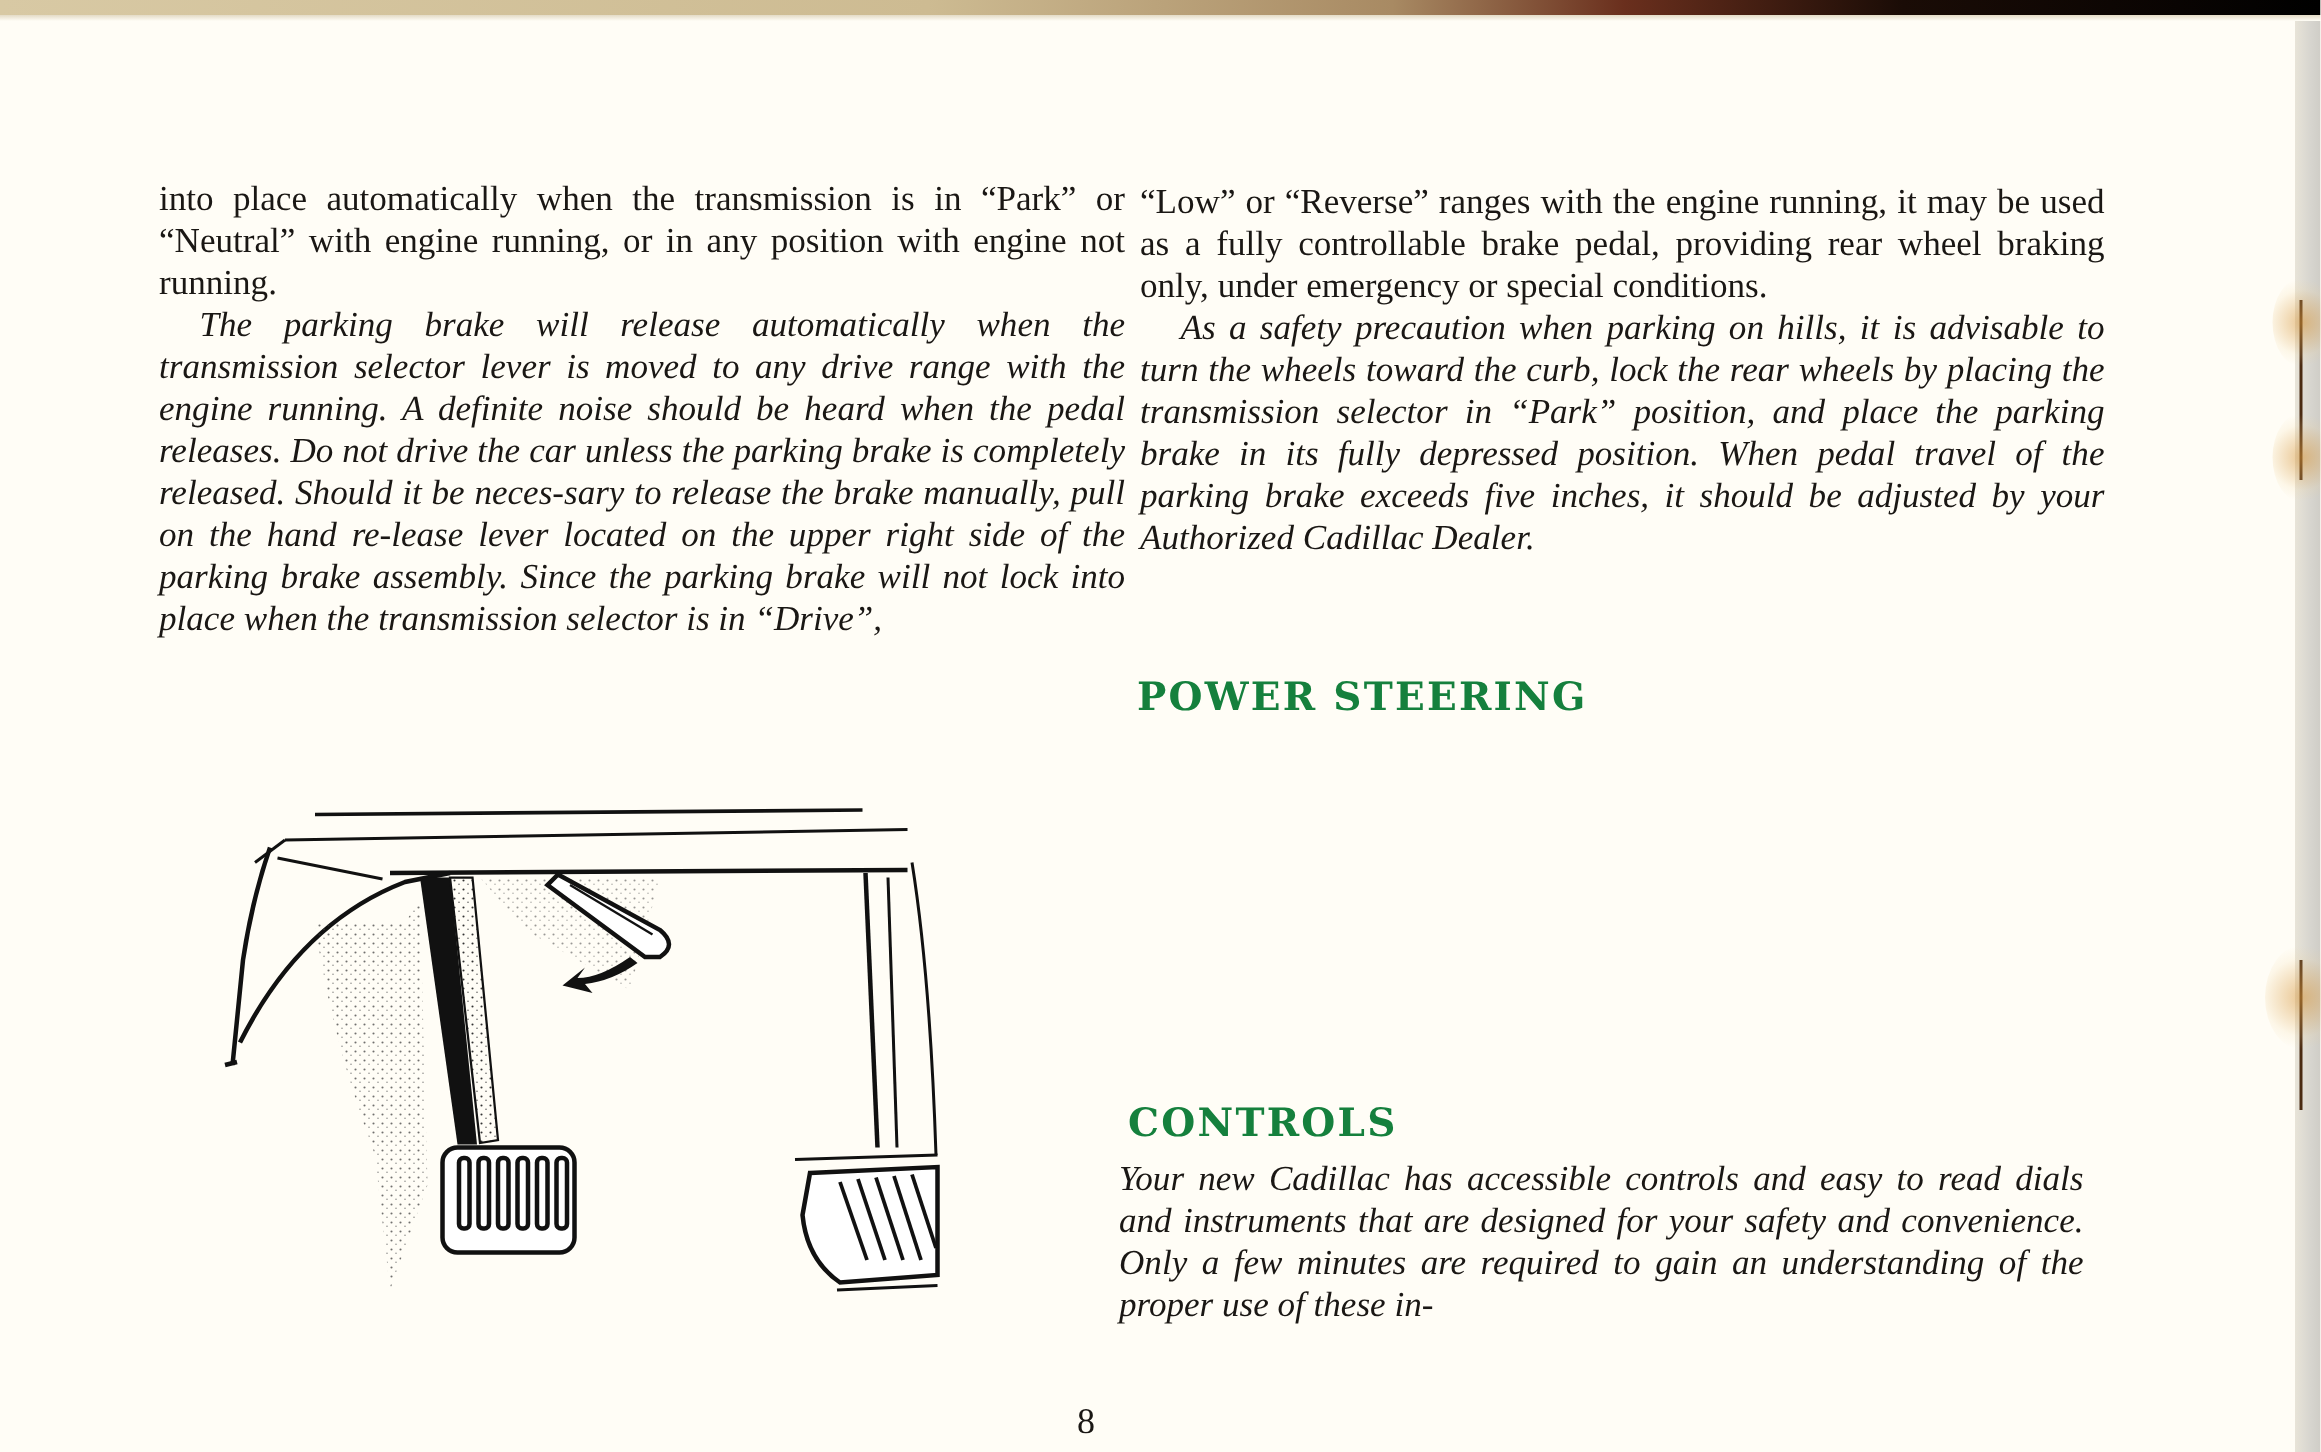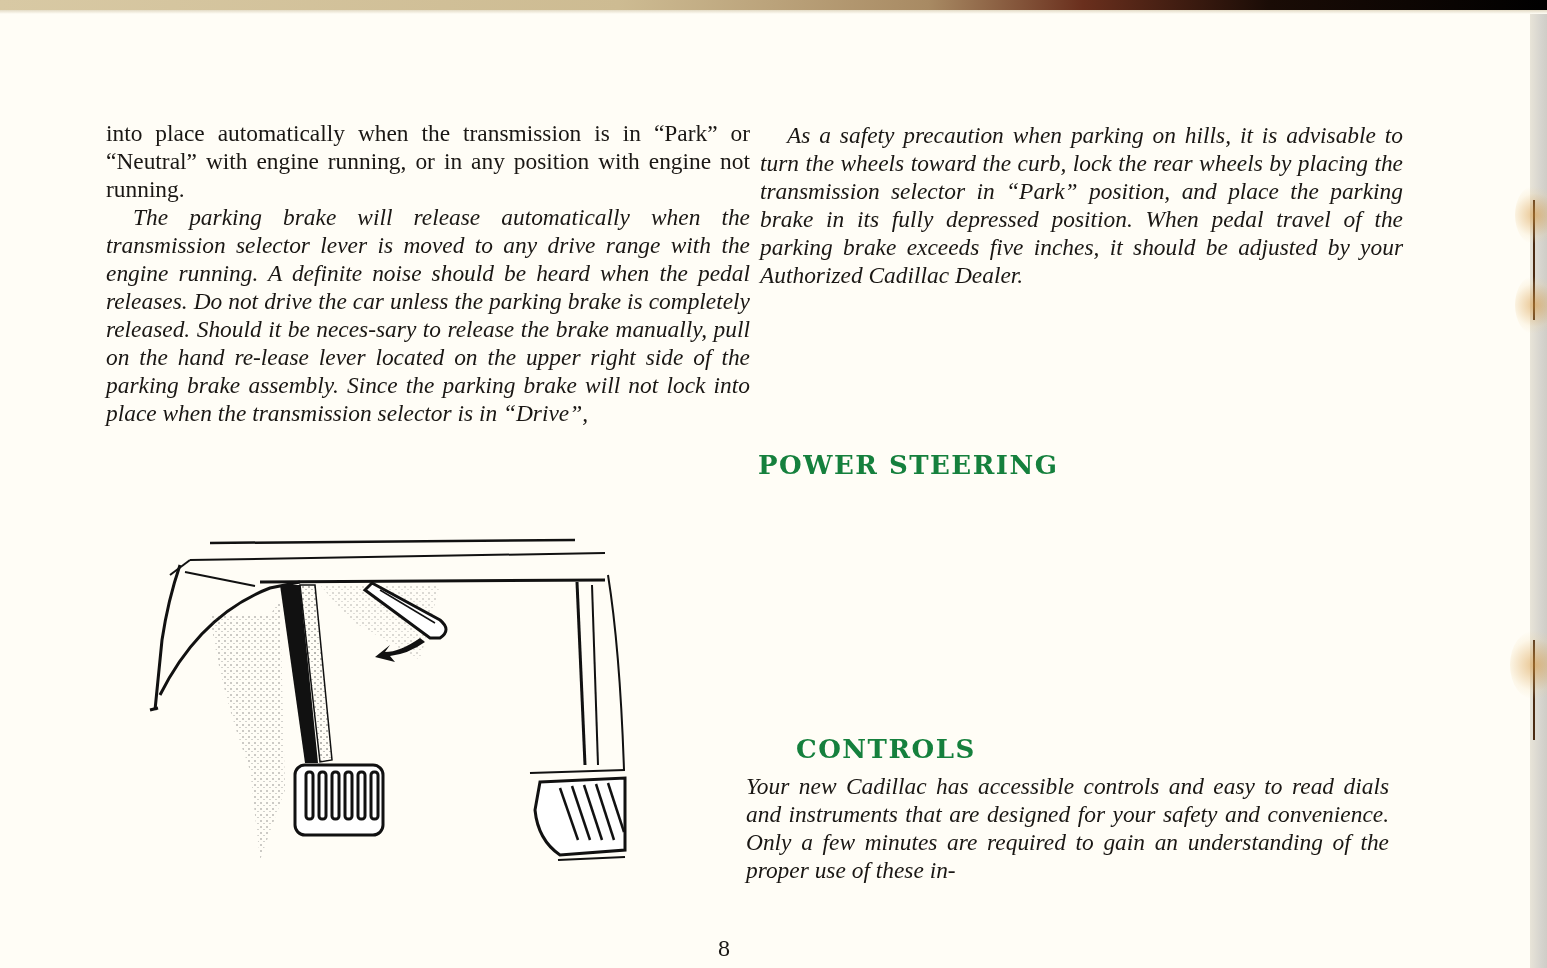--- a/index.html
+++ b/index.html
@@ -35,21 +35,21 @@
   }
   .col p { margin: 0; text-align: justify; text-align-last: left; }
   .col p.indent { text-indent: 27px; font-style: italic; }
   .col-left { left: 74px; top: 119px; width: 644px; margin-left: 32px; }
   .col-right-top { left: 760px; top: 121px; width: 643px; }
   .heading {
     position: absolute; font-family: "DejaVu Serif", serif; font-weight: bold;
     font-size: 26px; letter-spacing: 1.5px; color: #15803d;
   }
   .h-power { left: 758px; top: 450px; }
-  .h-controls { left: 752px; top: 734px; margin-left: 44px; }
+  .h-controls { left: 752px; top: 734px; }
   .col-power { left: 760px; top: 487px; width: 643px; }
   .col-controls { left: 746px; top: 772px; width: 643px; font-style: italic; }
   .page-number {
     position: absolute; left: 718px; top: 935px; font-size: 24px;
   }
   .illustration { position: absolute; left: 140px; top: 520px; width: 500px; height: 360px; }
 </style>
 </head>
 <body>
 
@@ -119,20 +119,21 @@
       <line x1="432" y1="266" x2="450" y2="320"></line>
       <line x1="444" y1="265" x2="462" y2="320"></line>
       <line x1="456" y1="264" x2="474" y2="320"></line>
       <line x1="468" y1="263" x2="484" y2="312"></line>
     </g>
     <line x1="418" y1="340" x2="485" y2="337" stroke="#111" stroke-width="2"></line>
   </svg>
 </div>
 
 <div class="col col-right-top">
+  <p>“Low” or “Reverse” ranges with the engine running, it may be used as a fully controllable brake pedal, providing rear wheel braking only, under emergency or special conditions.</p>
   <p class="indent">As a safety precaution when parking on hills, it is advisable to turn the wheels toward the curb, lock the rear wheels by placing the transmission selector in “Park” position, and place the parking brake in its fully depressed position. When pedal travel of the parking brake exceeds five inches, it should be adjusted by your Authorized Cadillac Dealer.</p>
 </div>
 
 <div class="heading h-power">POWER STEERING</div>
 <div class="col col-power">
 </div>
 
 <div class="heading h-controls">CONTROLS</div>
 <div class="col col-controls">
   <p>Your new Cadillac has accessible controls and easy to read dials and instruments that are designed for your safety and convenience. Only a few minutes are required to gain an understanding of the proper use of these in-</p>

